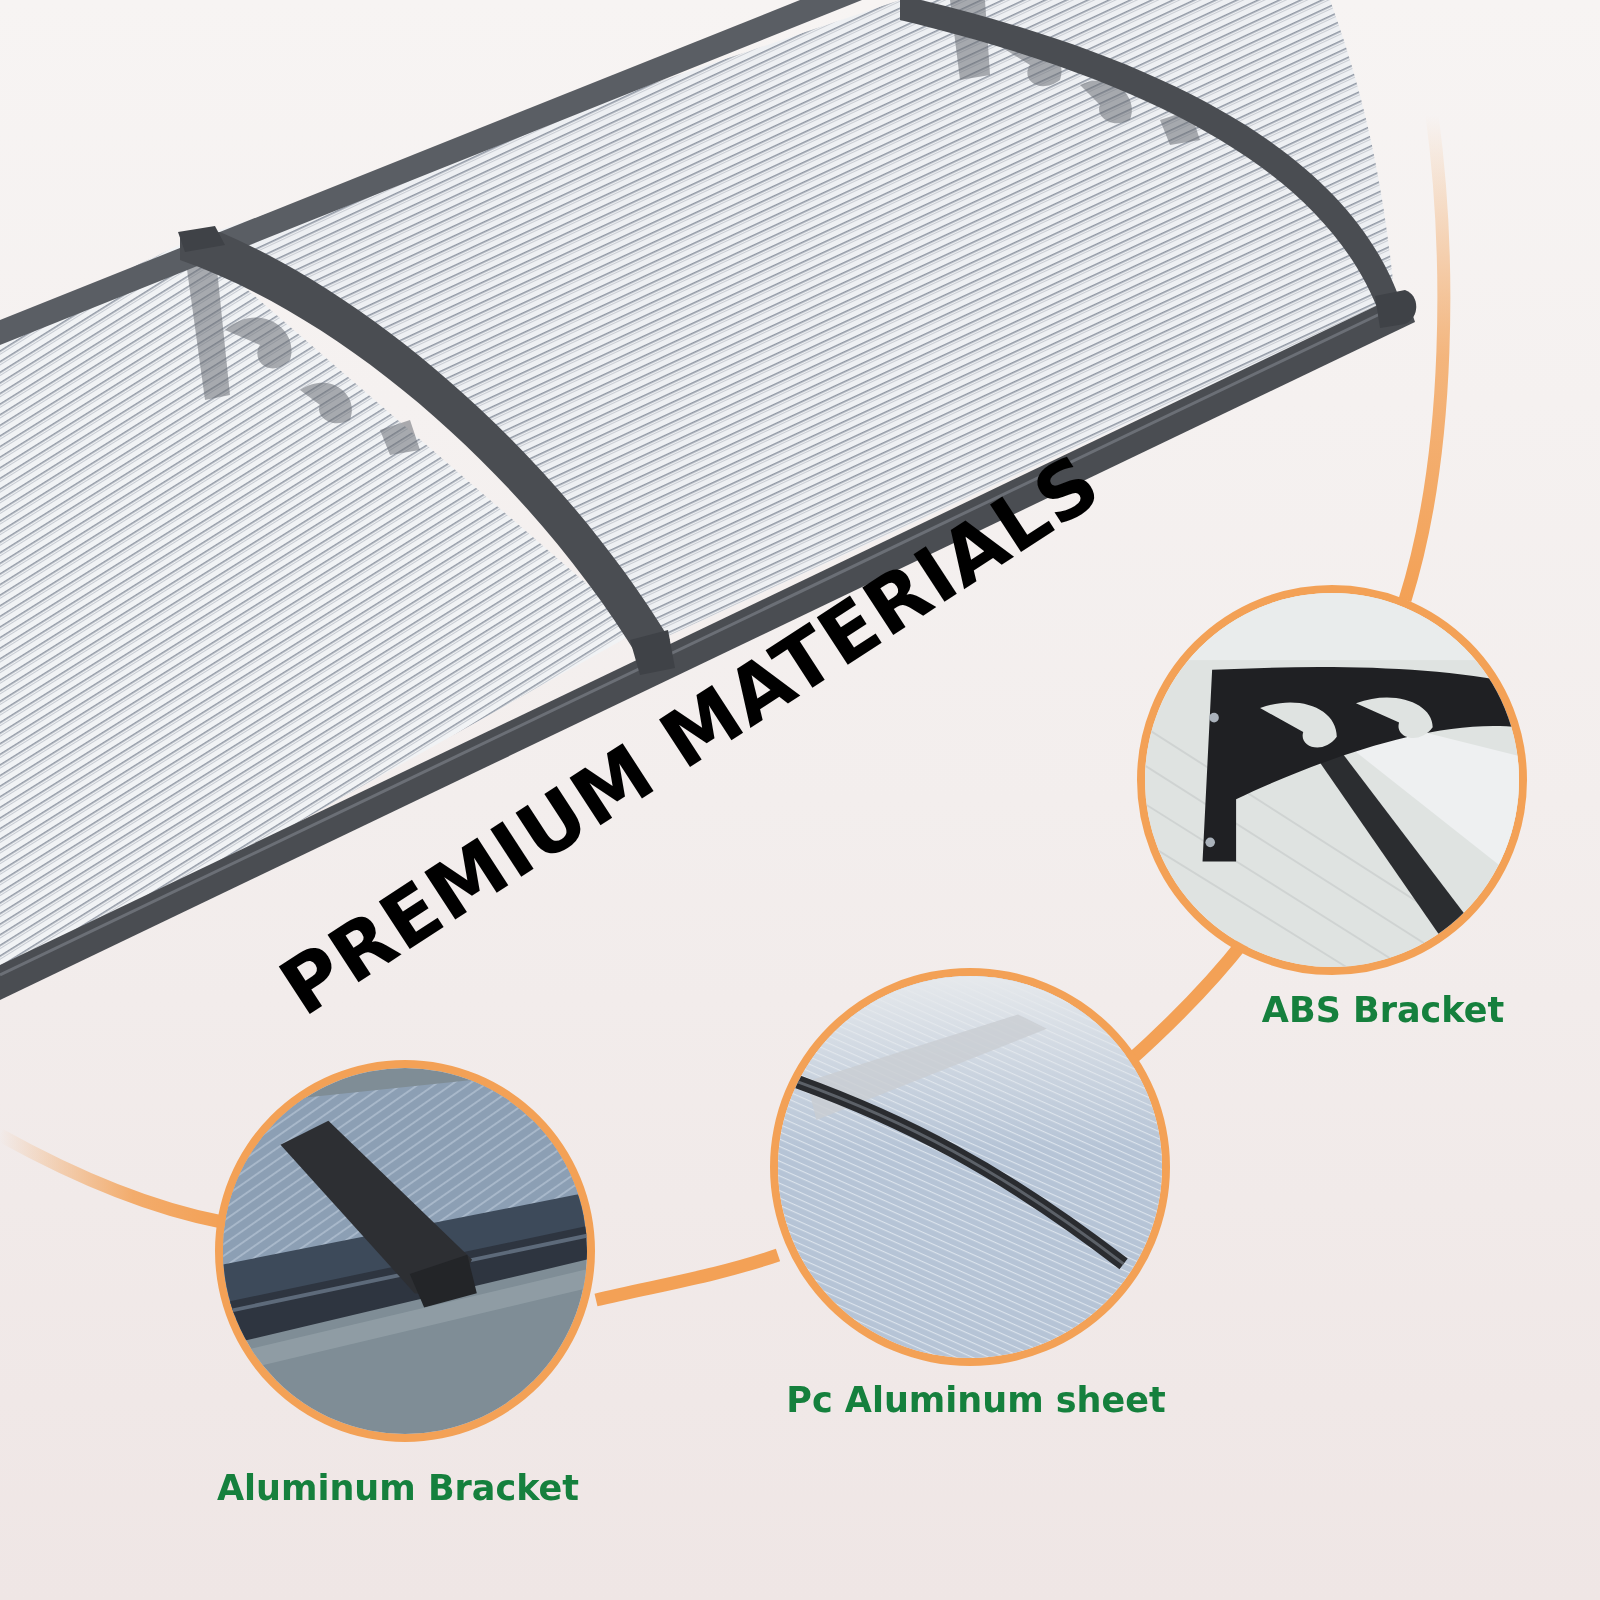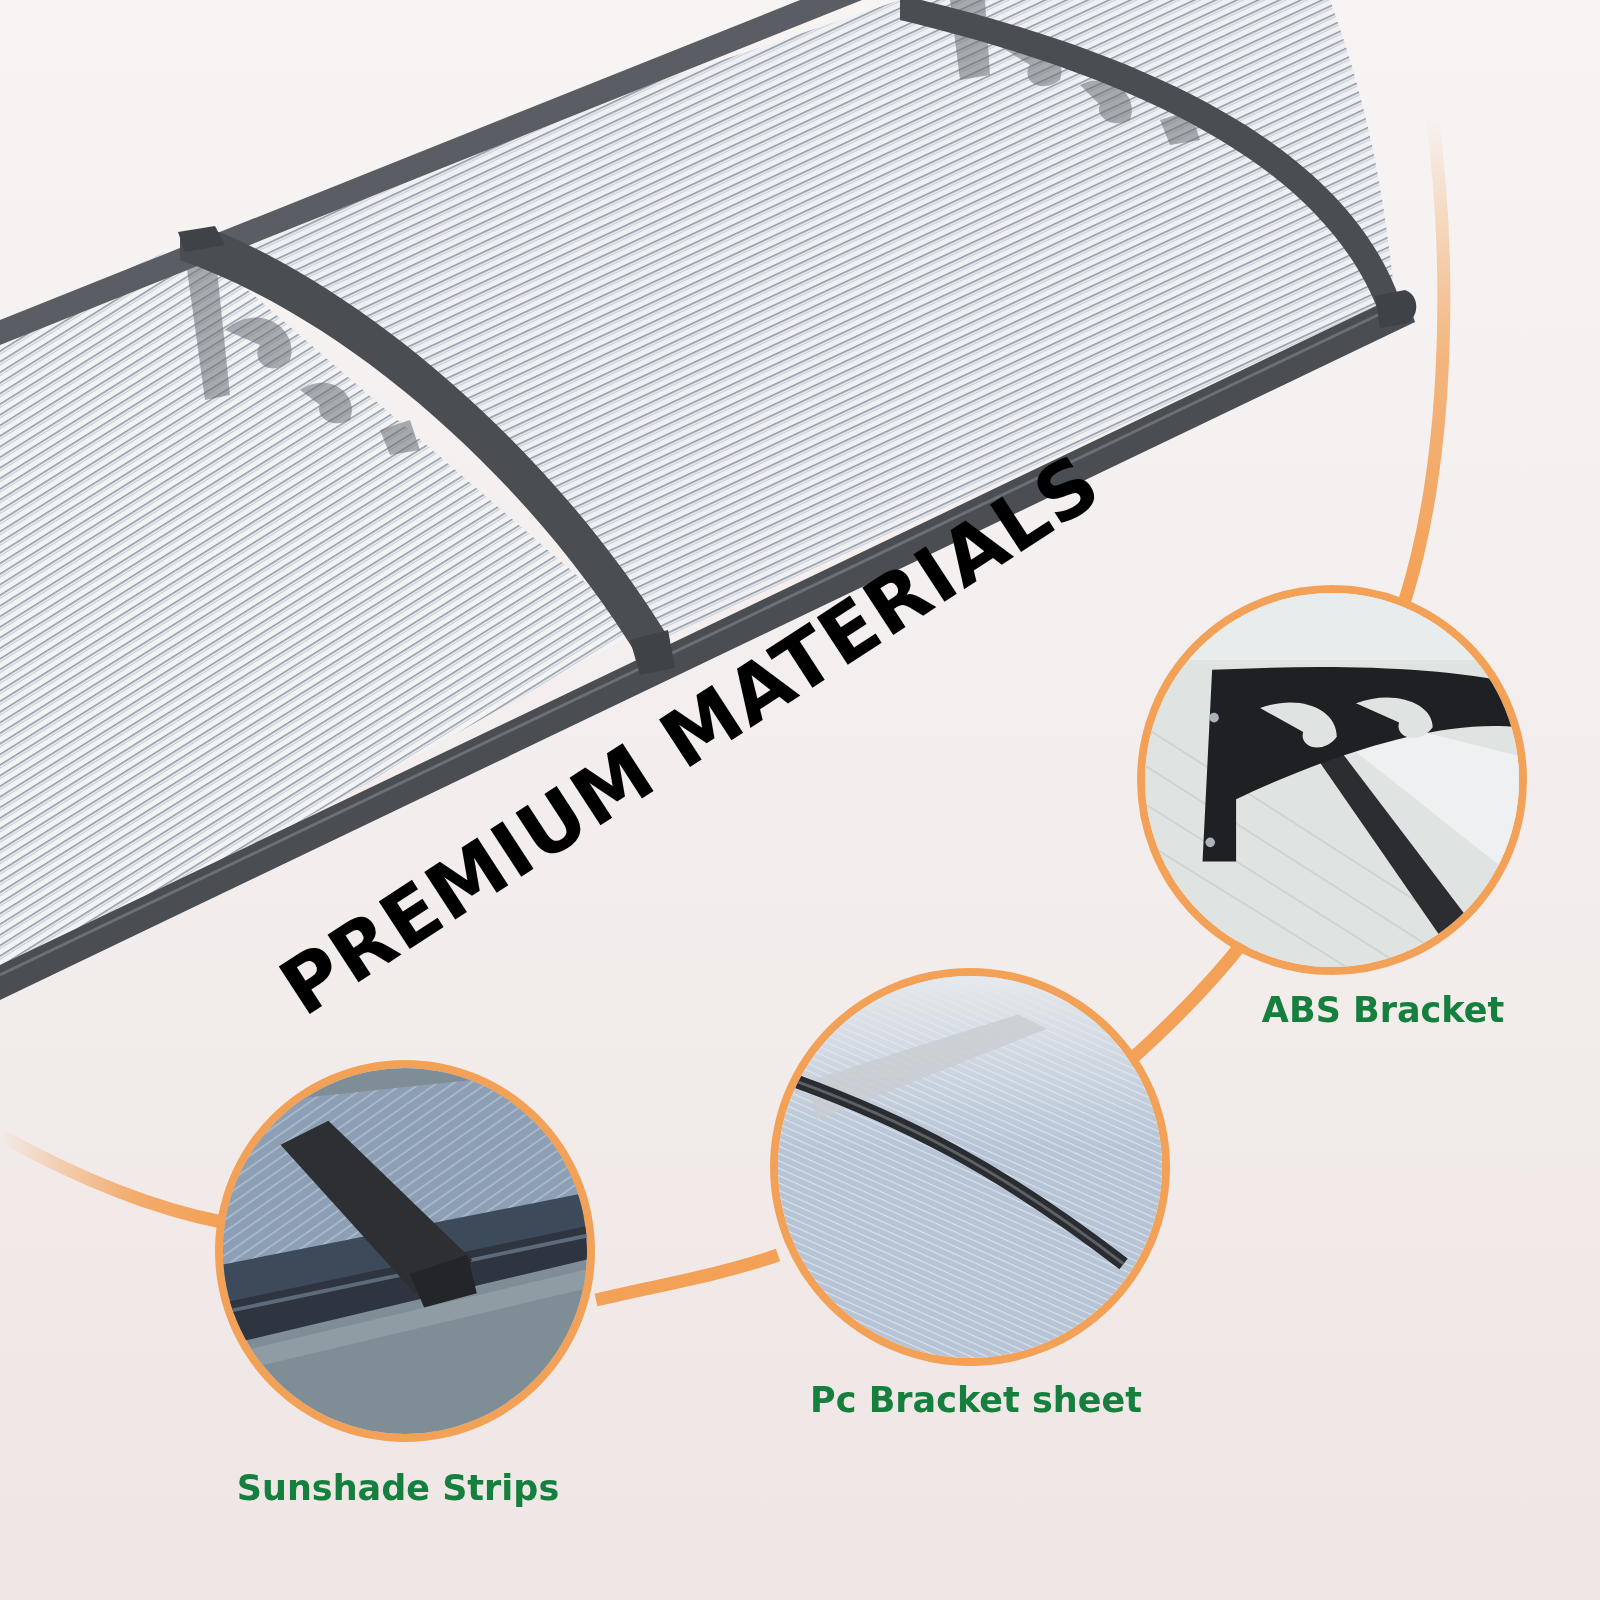--- a/index.html
+++ b/index.html
@@ -113,35 +113,35 @@
           <stop offset="0.45" stop-color="#e6e9ec" stop-opacity="0"></stop>
         </linearGradient>
       </defs>
       <rect width="400" height="398" fill="url(#pcl)"></rect>
       <rect width="400" height="398" fill="url(#pcfade)"></rect>
       <path d="M30,110 L250,40 L280,55 L40,150 Z" fill="#c9cdd2" opacity="0.8"></path>
       <path d="M20,110 C130,150 230,200 360,300" fill="none" stroke="#2a2c30" stroke-width="14"></path>
       <path d="M20,110 C130,150 230,200 360,300" fill="none" stroke="#5c6168" stroke-width="3"></path>
     </svg>
   </div>
-  <div class="label" style="left:976px;top:1380px;">Pc Bracket sheet</div>
+  <div class="label" style="left:976px;top:1380px;">Pc Aluminum sheet</div>
 
   <div class="detail" style="left:215px;top:1060px;width:380px;height:382px;">
     <svg viewBox="0 0 380 382" preserveAspectRatio="none">
       <defs>
         <pattern id="als" width="10" height="10" patternUnits="userSpaceOnUse" patternTransform="rotate(55)">
           <rect width="10" height="10" fill="#8c9fb4"></rect>
           <rect width="2" height="10" fill="#a8b8ca"></rect>
         </pattern>
       </defs>
       <rect width="380" height="382" fill="#7f8d96"></rect>
       <path d="M0,40 L380,0 L380,180 L0,270 Z" fill="url(#als)"></path>
       <path d="M0,205 L380,130 L380,175 L0,260 Z" fill="#3d4a5a"></path>
       <path d="M0,245 L380,165 L380,200 L0,290 Z" fill="#2e3540"></path>
       <path d="M0,255 L380,175" stroke="#5d6a7a" stroke-width="4"></path>
       <path d="M60,80 L110,55 L260,200 L240,240 L200,235 Z" fill="#2d2f33"></path>
       <path d="M195,215 L255,195 L265,235 L210,250 Z" fill="#232528"></path>
       <path d="M0,300 L380,210 L380,230 L0,320 Z" fill="#9aa6ad" opacity="0.6"></path>
     </svg>
   </div>
-  <div class="label" style="left:398px;top:1468px;">Sunshade Strips</div>
+  <div class="label" style="left:398px;top:1468px;">Aluminum Bracket</div>
 
 </div>
 
 </body></html>

